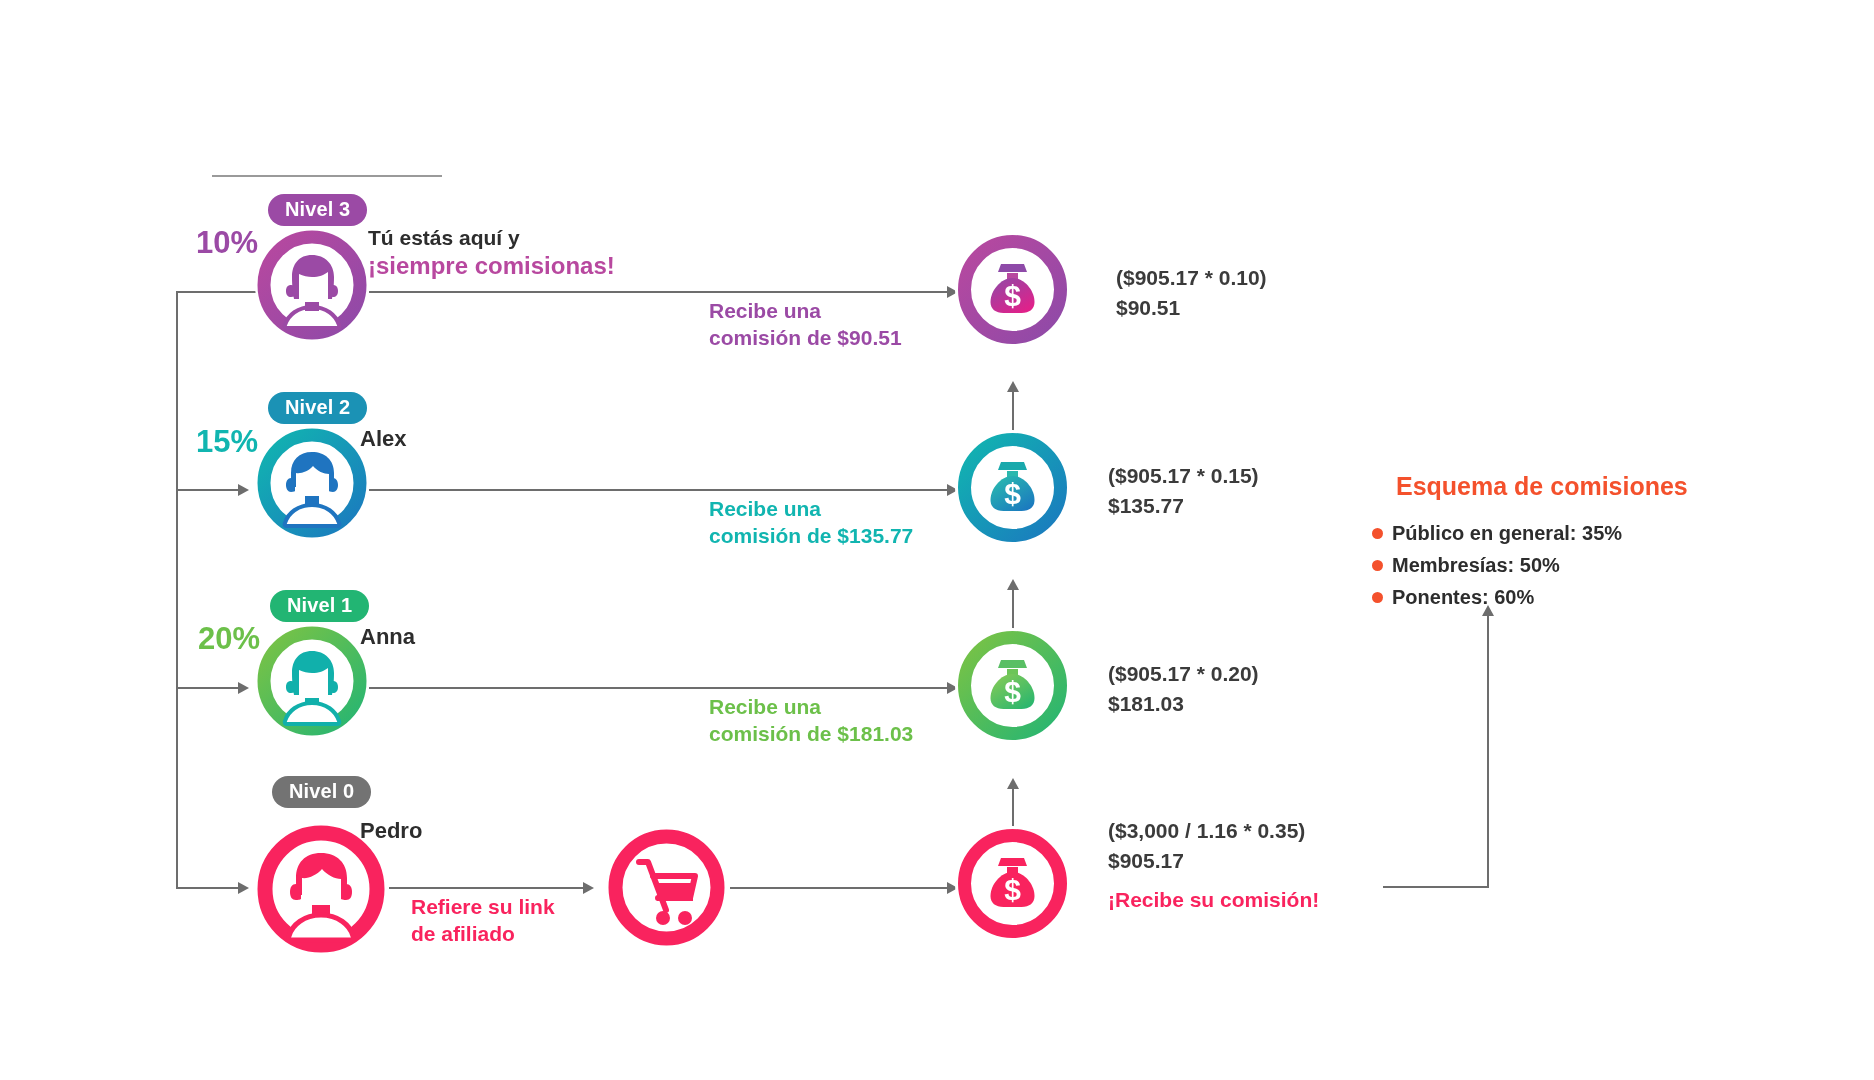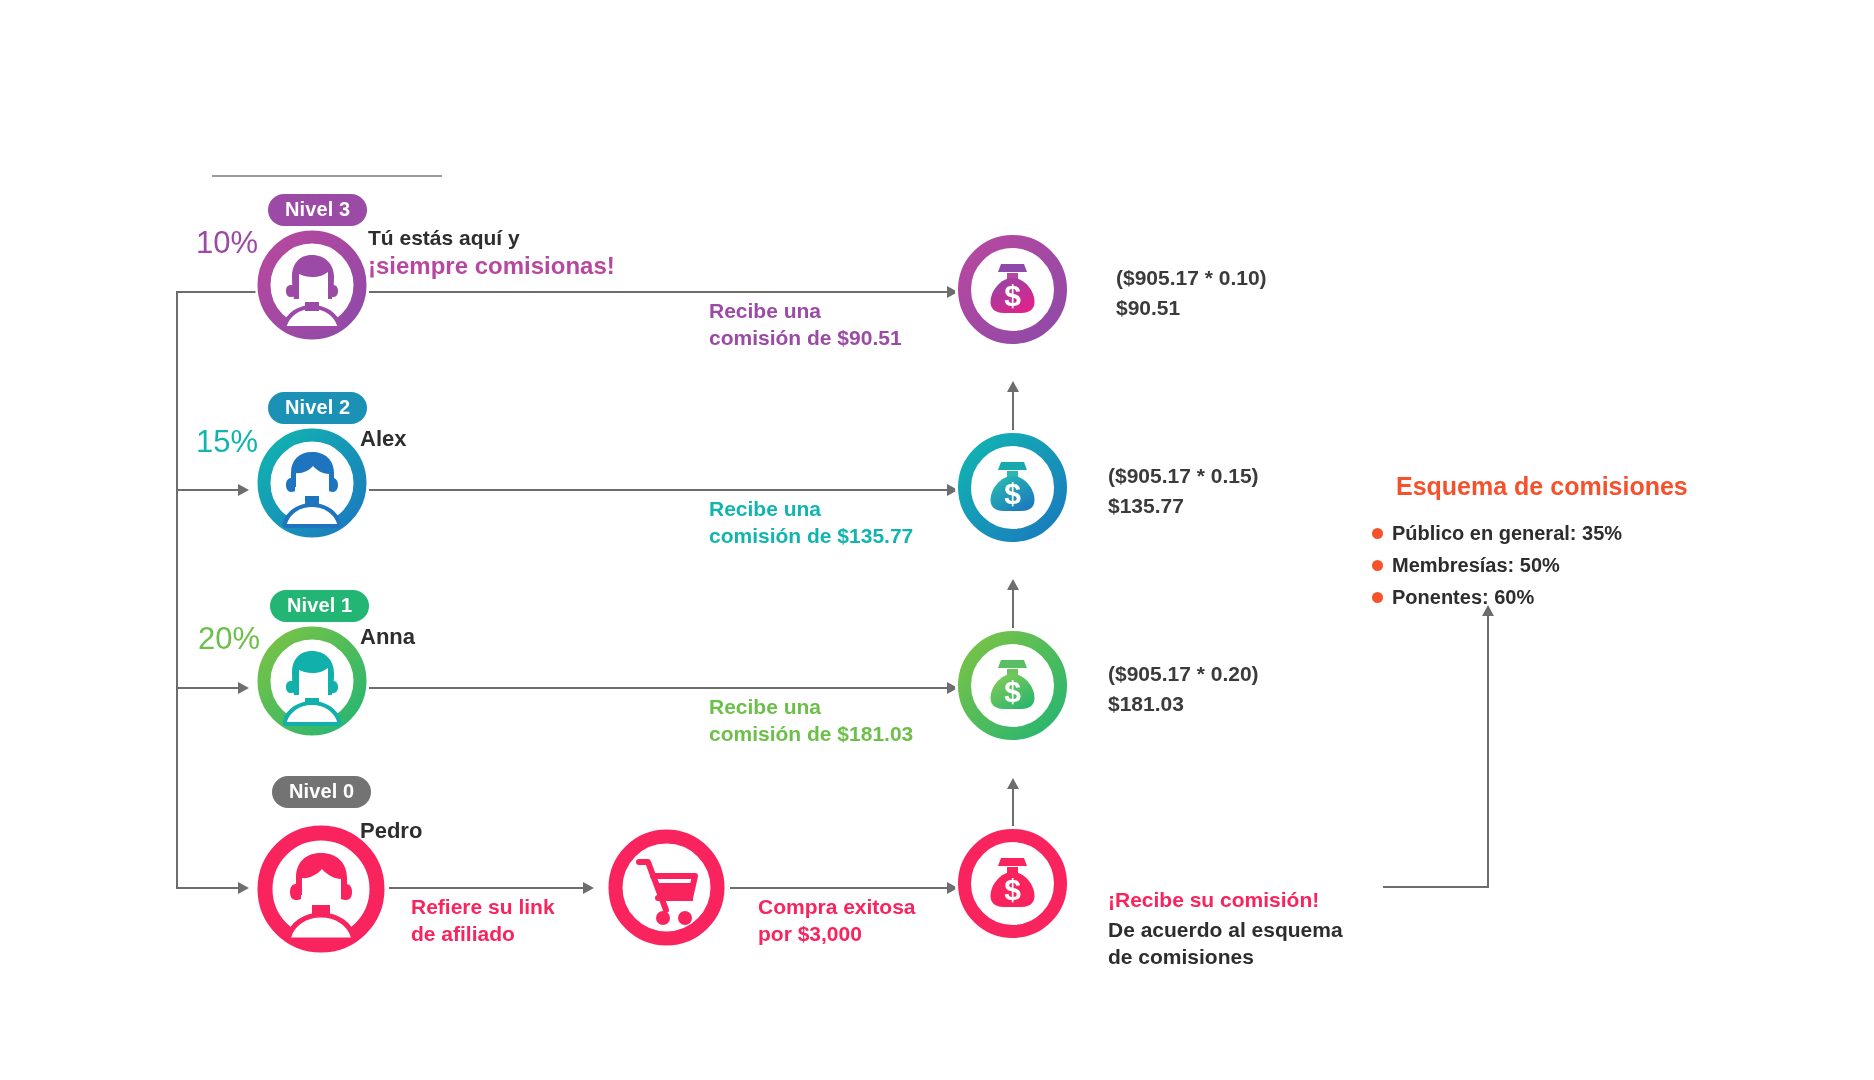--- a/index.html
+++ b/index.html
@@ -22,21 +22,21 @@
   }
 
   
   .badge{
     border-radius:24px;color:#fff;font-size:20px;font-weight:bold;
     padding:5px 17px 7px;white-space:nowrap;letter-spacing:.1px;
     display:inline-block;line-height:1;
   }
 
   
-  .pct{font-size:31px;font-weight:normal;white-space:nowrap;line-height:1;}
+  .pct{font-size:31px;font-weight:bold;white-space:nowrap;line-height:1;}
 
   
   .ring{border-radius:50%;background:#fff;}
   .ring > svg{display:block;}
 
   
   .pname{font-size:22px;font-weight:bold;color:#2d2d2d;white-space:nowrap;line-height:1;}
 
   
   .cap{font-size:21px;font-weight:bold;line-height:1.28;white-space:nowrap;}
@@ -311,41 +311,37 @@
       </g>
       <rect x="52" y="57" width="36" height="18" fill="#f9235e"></rect>
       <circle cx="58" cy="92" r="7" fill="#f9235e"></circle>
       <circle cx="80" cy="92" r="7" fill="#f9235e"></circle>
     </svg>
   </div>
 
   <div class="abs hline" style="left:730px;top:887px;width:217px;"></div>
   <div class="abs arrow-r" style="left:947px;top:882px;"></div>
 
-  <div class="abs cap" style="left:758px;top:894px;color:#f9235e;">
-    <div>Compra exitosa</div>
-    <div>por $3,000</div>
-  </div>
 
   <div class="abs ring" style="left:955px;top:826px;width:115px;height:115px;">
     <svg width="115" height="115" viewBox="0 0 115 115">
       <circle cx="57.5" cy="57.5" r="48" fill="none" stroke="#f9235e" stroke-width="13"></circle>
       <path d="M46 32l23 0 3 8 -29 0z" fill="#f9235e"></path>
       <path d="M52 41l11 0 0 6 -11 0z" fill="#f9235e"></path>
       <path d="M57.5 46c-12 0-22 13-22 24 0 7 5 11 13 11l18 0c8 0 13-4 13-11 0-11-10-24-22-24z" fill="#f9235e"></path>
       <text x="57.5" y="74" font-family="'Liberation Sans',sans-serif" font-size="30" font-weight="bold" fill="#fff" text-anchor="middle">$</text>
     </svg>
   </div>
 
+  <div class="abs calc" style="left:1108px;top:816px;">
+    <div>($3,000 / 1.16 * 0.35)</div>
+    <div>$905.17</div>
+  </div>
 
   <div class="abs" id="note-hi" style="left:1108px;top:886px;">¡Recibe su comisión!</div>
-  <div class="abs" id="note-sub" style="left:1108px;top:916px;">
-    <div>De acuerdo al esquema</div>
-    <div>de comisiones</div>
-  </div>
 
   <div class="abs hline" style="left:1383px;top:886px;width:106px;"></div>
   <div class="abs vline" style="left:1487px;top:616px;height:272px;"></div>
   <div class="abs arrow-u" style="left:1482px;top:605px;"></div>
 
   <div class="abs" id="legend-title">Esquema de comisiones</div>
 
   <div class="abs legend-row" style="left:1372px;top:523px;">
     <span class="legend-dot"></span>
     <span>Público en general: 35%</span>

